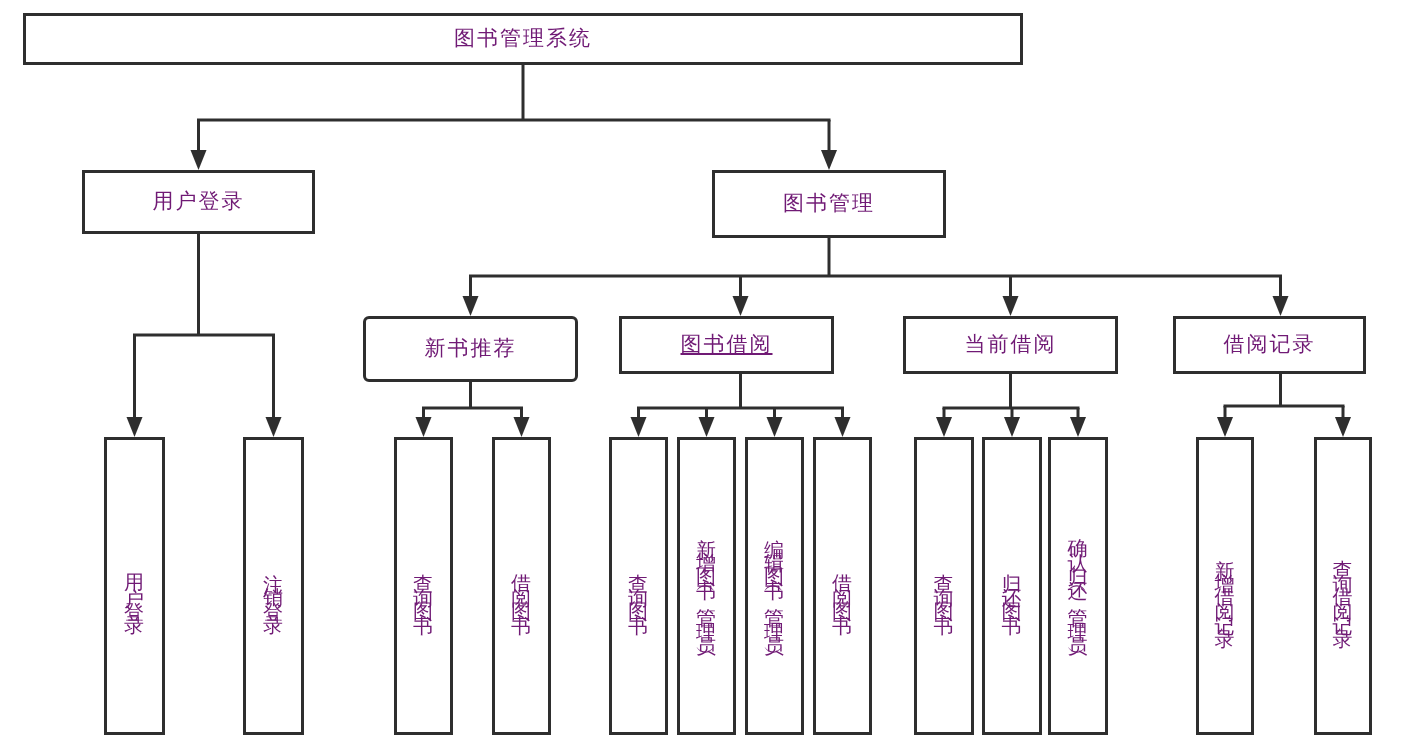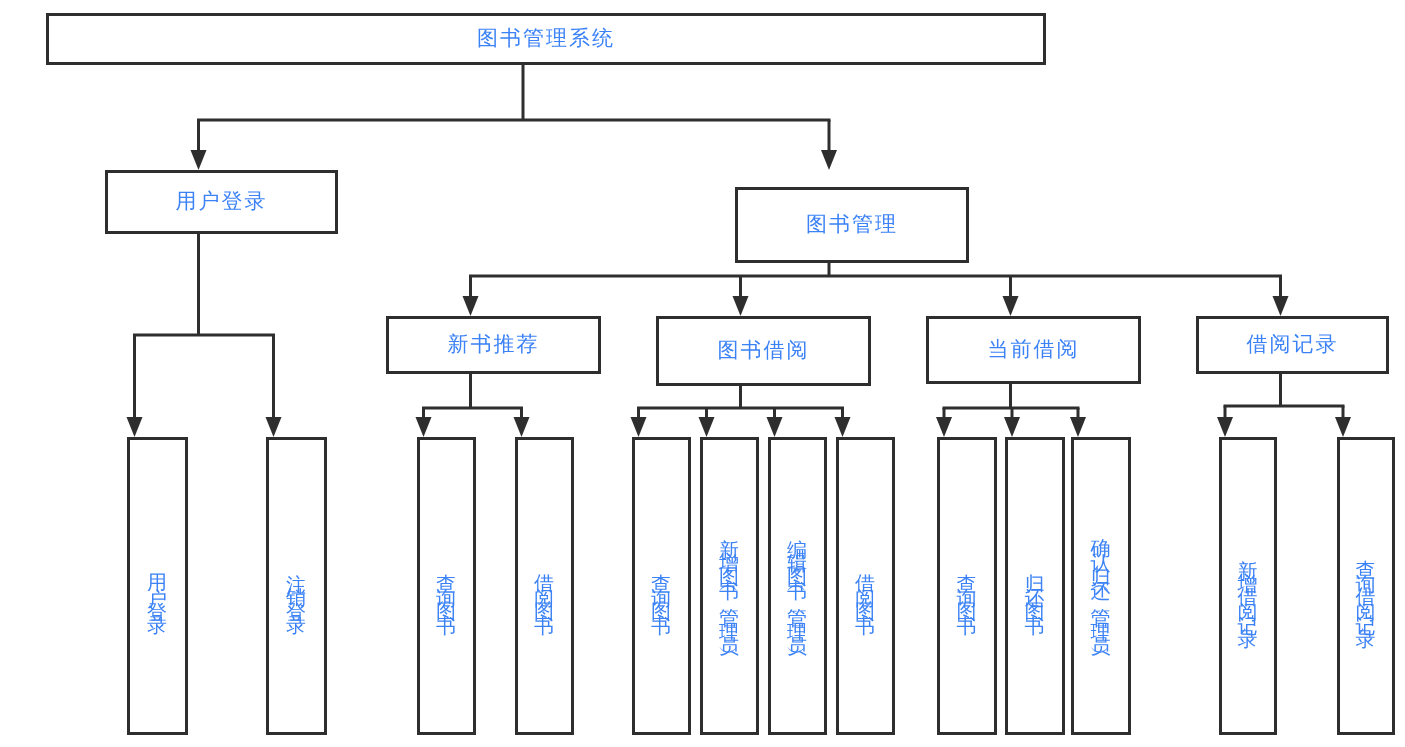--- a/index.html
+++ b/index.html
@@ -20,29 +20,28 @@
     left: 0;
     top: 0;
     width: 1405px;
     height: 747px;
   }
   .node {
     position: absolute;
     box-sizing: border-box;
     border: 3px solid #2e2e2e;
     background: #ffffff;
-    color: #3b82f6;
+    color: #701a75;
     display: flex;
     align-items: center;
     justify-content: center;
     font-size: 21px;
     letter-spacing: 2px;
     line-height: 1.1;
     text-align: center;
-    margin-left: 23px;
   }
   .node.v {
     writing-mode: vertical-rl;
     text-orientation: mixed;
     letter-spacing: 14px;
     line-height: 1;
     font-size: 20px;
   }
   .watermark {
     position: absolute;
@@ -109,24 +108,24 @@
       <line x1="1280.5" y1="374" x2="1280.5" y2="406" stroke="#2e2e2e" stroke-width="3"></line>
       <line x1="1223.5" y1="406" x2="1344.5" y2="406" stroke="#2e2e2e" stroke-width="3"></line>
       <line x1="1225" y1="406" x2="1225" y2="420" stroke="#2e2e2e" stroke-width="3"></line>
       <polygon points="1217,417 1233,417 1225,437" fill="#2e2e2e"></polygon>
       <line x1="1343" y1="406" x2="1343" y2="420" stroke="#2e2e2e" stroke-width="3"></line>
       <polygon points="1335,417 1351,417 1343,437" fill="#2e2e2e"></polygon>
     </svg>
   <div id="node-layer">
       <div class="node h" style="left: 23px; top: 13px; width: 1000px; height: 52px;">图书管理系统</div>
       <div class="node h" style="left: 82px; top: 170px; width: 233px; height: 64px;">用户登录</div>
-      <div class="node h" style="left: 712px; top: 187px; width: 234px; height: 76px;">图书管理</div>
-      <div class="node h" style="left: 363px; top: 316px; width: 215px; height: 58px;">新书推荐</div>
-      <div class="node h" style="left: 633px; top: 316px; width: 215px; height: 70px;">图书借阅</div>
-      <div class="node h" style="left: 903px; top: 316px; width: 215px; height: 68px;">当前借阅</div>
+      <div class="node h" style="left: 712px; top: 170px; width: 234px; height: 68px;">图书管理</div>
+      <div class="node h" style="left: 363px; top: 316px; width: 215px; height: 66px; border-radius: 6px;">新书推荐</div>
+      <div class="node h" style="left: 619px; top: 316px; width: 215px; height: 58px; text-decoration: underline;">图书借阅</div>
+      <div class="node h" style="left: 903px; top: 316px; width: 215px; height: 58px;">当前借阅</div>
       <div class="node h" style="left: 1173px; top: 316px; width: 193px; height: 58px;">借阅记录</div>
       <div class="node v" style="left: 104px; top: 437px; width: 61px; height: 298px;">用户登录</div>
       <div class="node v" style="left: 243px; top: 437px; width: 61px; height: 298px;">注销登录</div>
       <div class="node v" style="left: 394px; top: 437px; width: 59px; height: 298px;">查询图书</div>
       <div class="node v" style="left: 492px; top: 437px; width: 59px; height: 298px;">借阅图书</div>
       <div class="node v" style="left: 609px; top: 437px; width: 59px; height: 298px;">查询图书</div>
       <div class="node v" style="left: 677px; top: 437px; width: 59px; height: 298px;">新增图书（管理员）</div>
       <div class="node v" style="left: 745px; top: 437px; width: 59px; height: 298px;">编辑图书（管理员）</div>
       <div class="node v" style="left: 813px; top: 437px; width: 59px; height: 298px;">借阅图书</div>
       <div class="node v" style="left: 914px; top: 437px; width: 60px; height: 298px;">查询图书</div>

